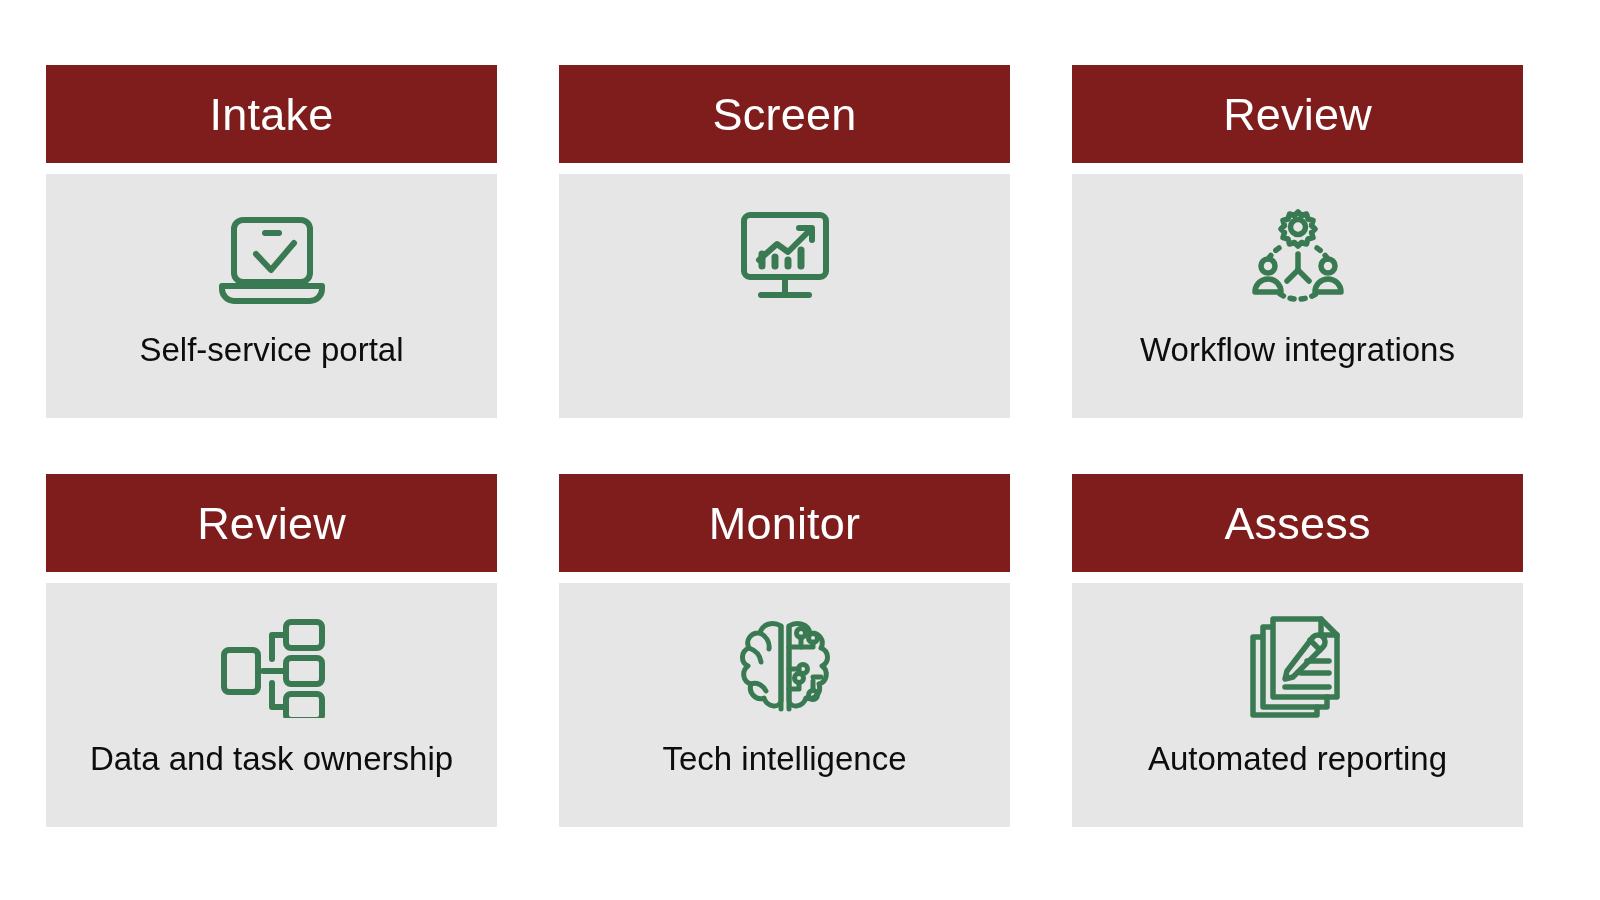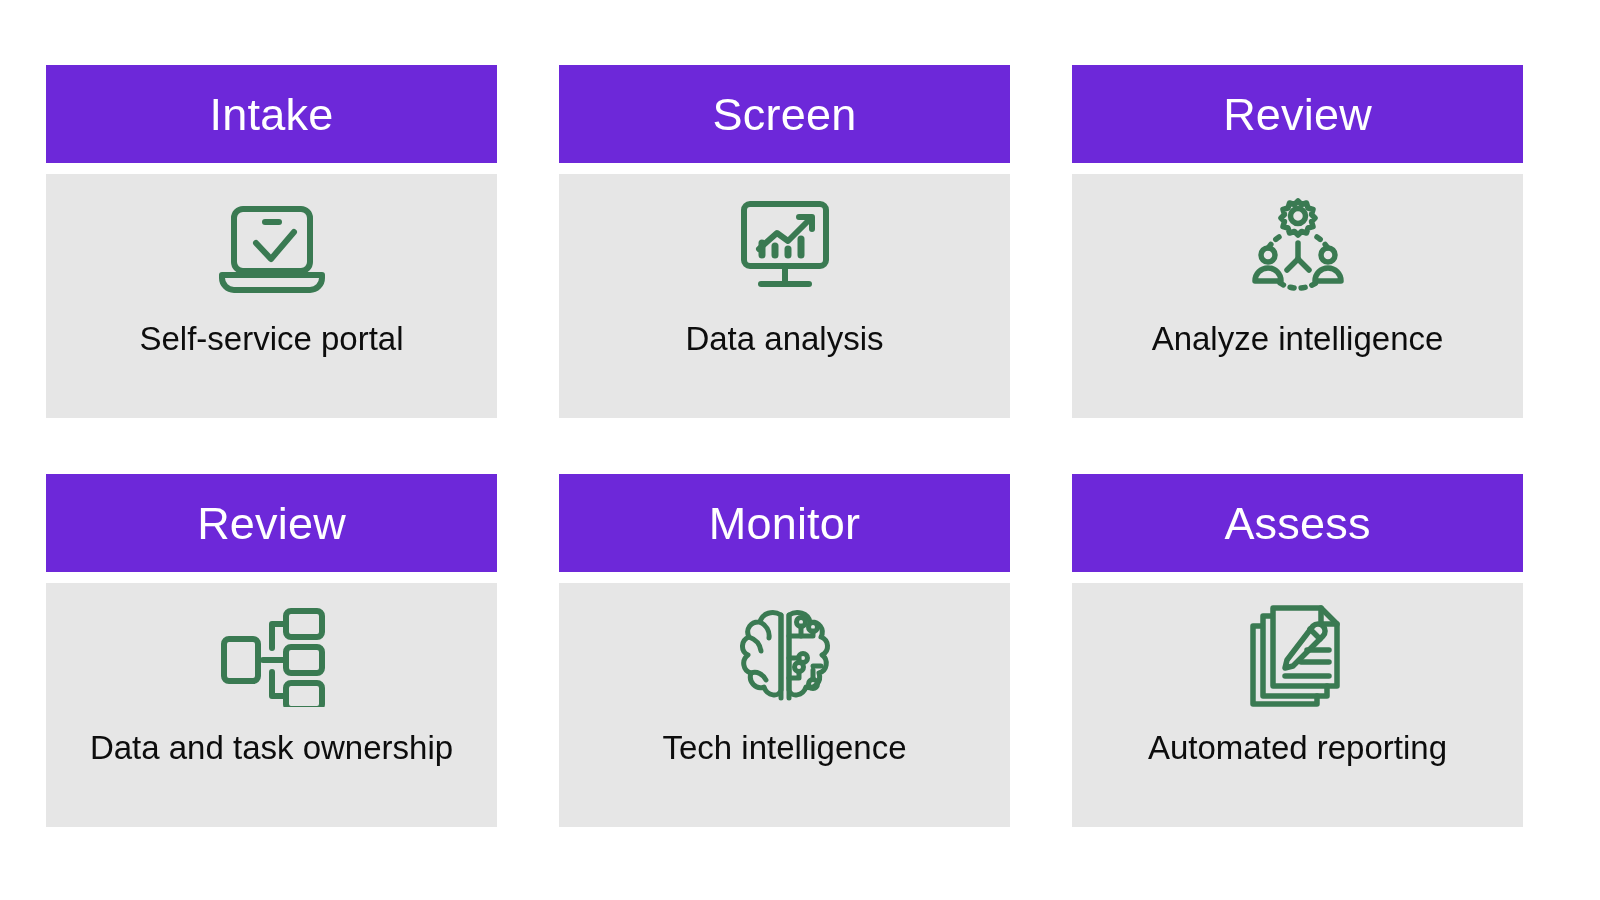--- a/index.html
+++ b/index.html
@@ -27,21 +27,21 @@
     column-gap: 62px;
     row-gap: 56px;
   }
   .card {
     display: flex;
     flex-direction: column;
     width: 451px;
   }
   .card-header {
     height: 98px;
-    background: #6d28d9;
+    background: #7f1d1d;
     display: flex;
     align-items: center;
     justify-content: center;
     flex: none;
   }
   .card-header-text {
     color: #ffffff;
     font-size: 45px;
     font-weight: 400;
     line-height: 1;
@@ -50,21 +50,21 @@
   }
   .card-body {
     margin-top: 11px;
     height: 244px;
     background: #e6e6e6;
     display: flex;
     flex-direction: column;
     align-items: center;
     justify-content: flex-start;
     box-sizing: border-box;
-    padding-top: 21px;
+    padding-top: 32px;
   }
   .card-icon {
     width: 122px;
     height: 104px;
     display: flex;
     align-items: center;
     justify-content: center;
   }
   .card-icon svg {
     display: block;
@@ -113,21 +113,20 @@
             <line x1="52" y1="68" x2="52" y2="84"></line>
             <line x1="28" y1="86" x2="76" y2="86"></line>
             <polyline points="26,51 44,35 55,43 78,20"></polyline>
             <polyline points="66,19 79,19 79,31"></polyline>
             <line x1="29" y1="57" x2="29" y2="45" stroke-width="7"></line>
             <line x1="42" y1="57" x2="42" y2="48" stroke-width="7"></line>
             <line x1="55" y1="57" x2="55" y2="51" stroke-width="7"></line>
             <line x1="68" y1="57" x2="68" y2="41" stroke-width="7"></line>
           </svg>
         </div>
-        <div class="card-caption">Data analysis</div>
       </div>
     </div>
 
     <div class="card">
       <div class="card-header">
         <span class="card-header-text">Review</span>
       </div>
       <div class="card-body">
         <div class="card-icon">
           <svg width="104" height="100" viewBox="0 0 104 100" fill="none" stroke="#3a7a52" stroke-width="5.5" stroke-linecap="round" stroke-linejoin="round">
@@ -143,21 +142,21 @@
 
             <path d="M33 40 a38 38 0 0 0 -12 13" stroke-dasharray="4 7"></path>
             <path d="M71 40 a38 38 0 0 1 12 13" stroke-dasharray="4 7"></path>
             <path d="M34 86 a34 34 0 0 0 36 0" stroke-dasharray="4 7"></path>
 
             <line x1="52" y1="46" x2="52" y2="62"></line>
             <line x1="52" y1="62" x2="41" y2="73"></line>
             <line x1="52" y1="62" x2="63" y2="73"></line>
           </svg>
         </div>
-        <div class="card-caption">Analyze intelligence</div>
+        <div class="card-caption">Workflow integrations</div>
       </div>
     </div>
 
     <div class="card">
       <div class="card-header">
         <span class="card-header-text">Review</span>
       </div>
       <div class="card-body">
         <div class="card-icon">
           <svg width="112" height="102" viewBox="0 0 112 102" fill="none" stroke="#3a7a52" stroke-width="6" stroke-linecap="round" stroke-linejoin="round">

